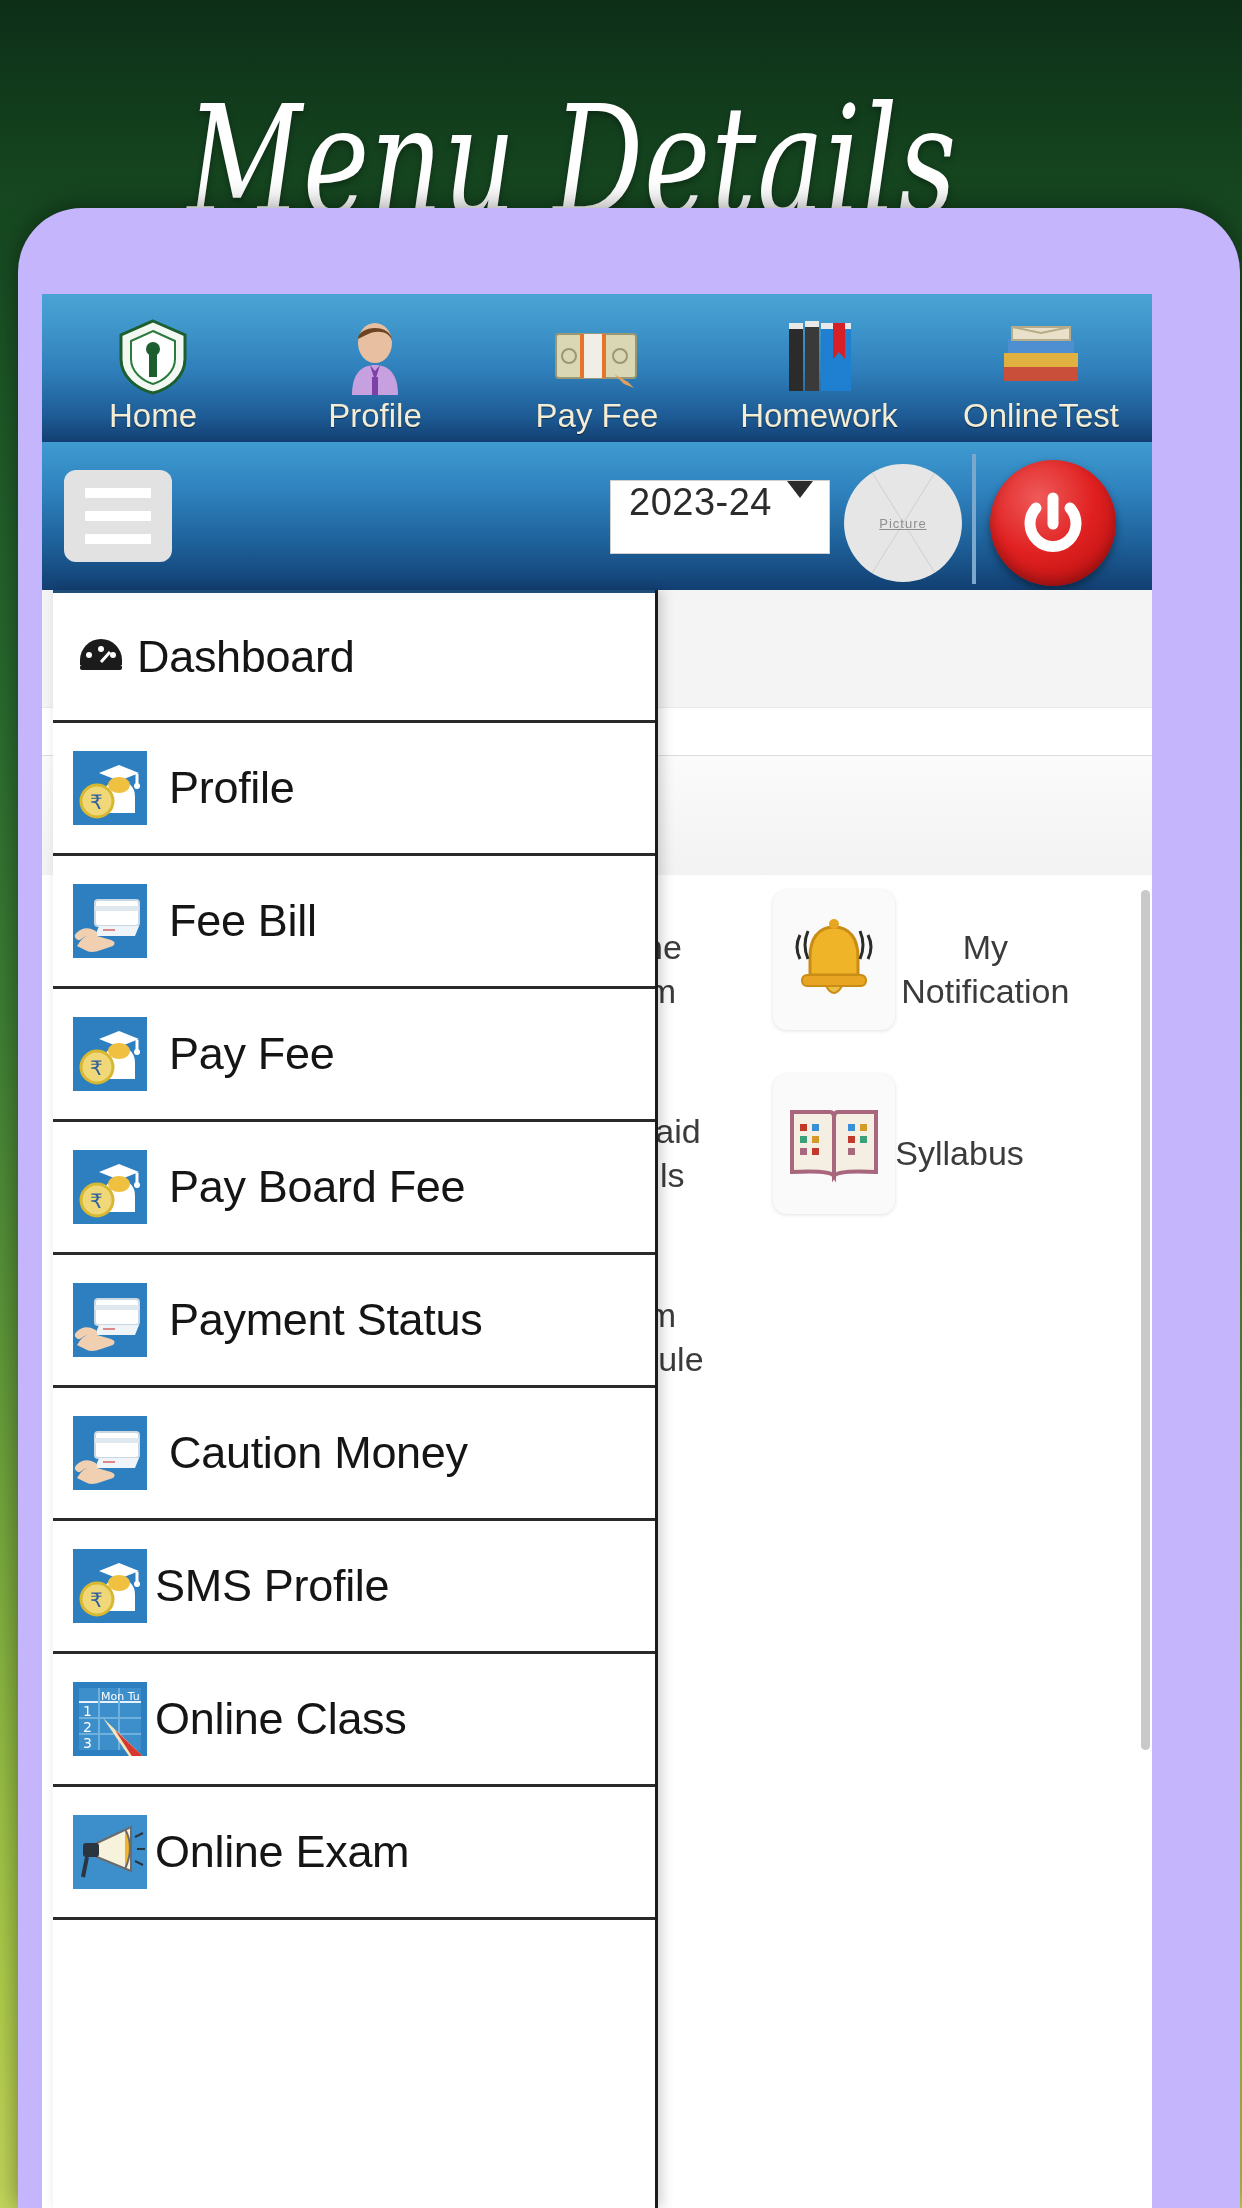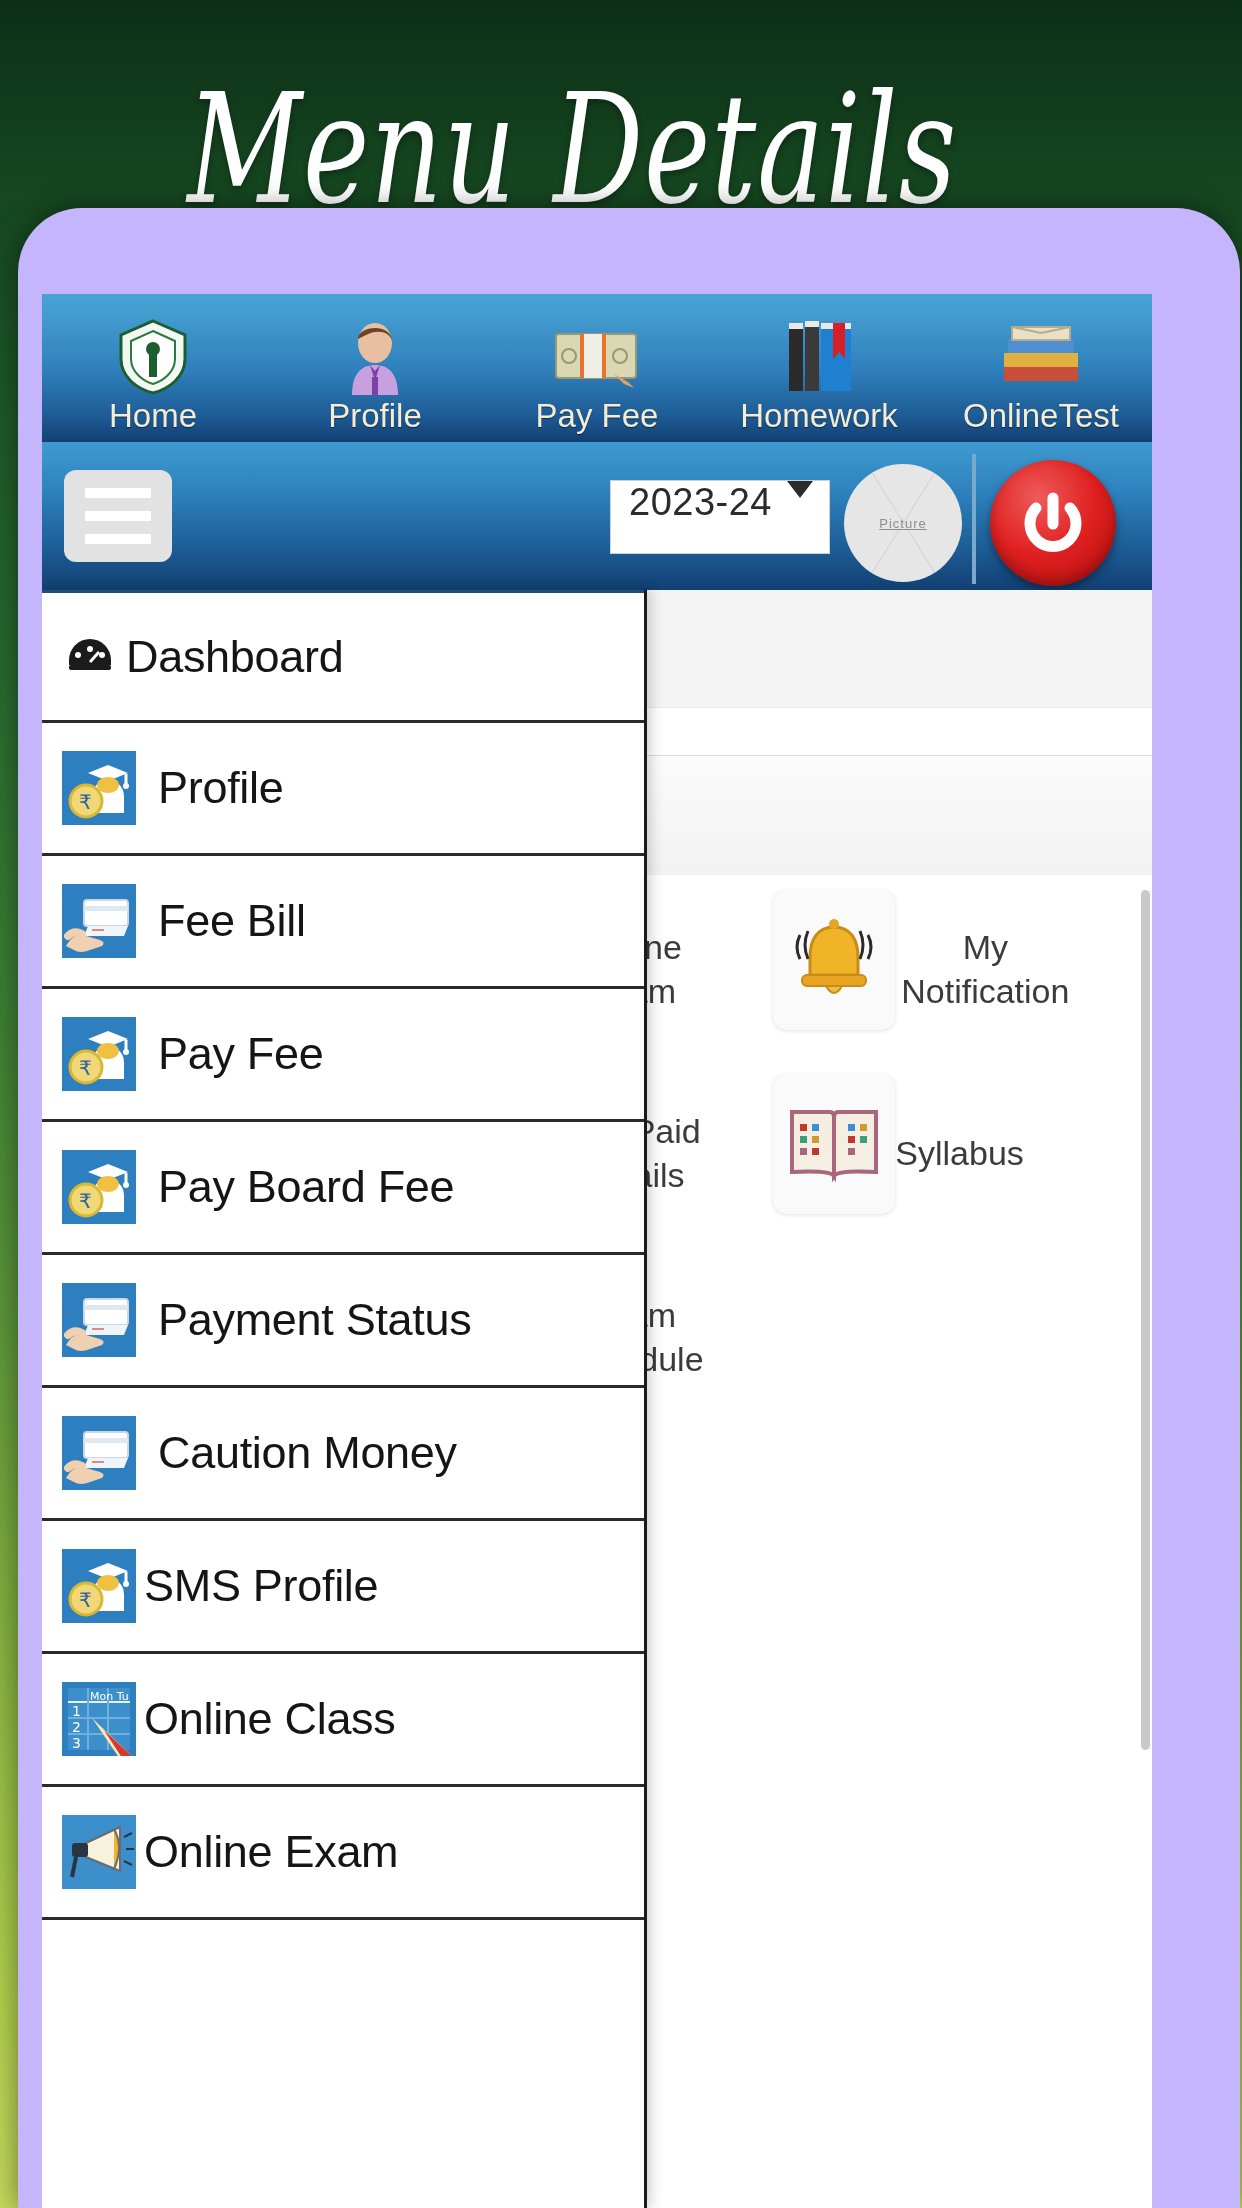--- a/index.html
+++ b/index.html
@@ -9,21 +9,21 @@
     background:linear-gradient(180deg,
       #0d2f18 0%, #15451f 8%, #1d5827 18%, #2a6b2f 32%,
       #3e7f34 46%, #5d9639 60%, #7fae3f 72%, #9cc246 82%,
       #b0cf4c 90%, #bed455 96%, #c3d85c 100%);
     overflow:hidden;
     position:relative;
   }
 
   
   .title-wrap{
-    position:absolute; top:0; left:0; width:1144px; height:300px;
+    position:absolute; top:12px; left:0; width:1144px; height:300px;
     display:flex; align-items:center; justify-content:center;
   }
   .title{
     color:#ffffff;
     font-family:"DejaVu Serif", serif;
     font-size:118px;
     font-style:italic;
     font-weight:400;
     letter-spacing:1px;
     text-shadow:0 2px 6px rgba(0,0,0,.35);
@@ -126,21 +126,21 @@
   .tile-label{
     margin-top:18px; text-align:center; font-size:34px; line-height:44px;
     color:#3b3b3b; max-width:180px;
   }
 
   
   .scrollbar{ position:absolute; right:2px; top:300px; width:9px; height:860px; background:#c9c9c9; border-radius:5px;}
 
   
   .drawer{
-    position:absolute; left:0; top:296px; width:605px; height:1618px;
+    position:absolute; left:11px; top:296px; width:605px; height:1618px;
     background:#ffffff;
     border-right:3px solid #1b1b1b;
     box-shadow:4px 0 12px rgba(0,0,0,.18);
     overflow:hidden;
   }
   .drawer-item{
     height:133px; display:flex; align-items:center;
     padding-left:20px; border-bottom:3px solid #2a2a2a;
   }
   .drawer-item:first-child{ border-top:3px solid #1f4e79; }

